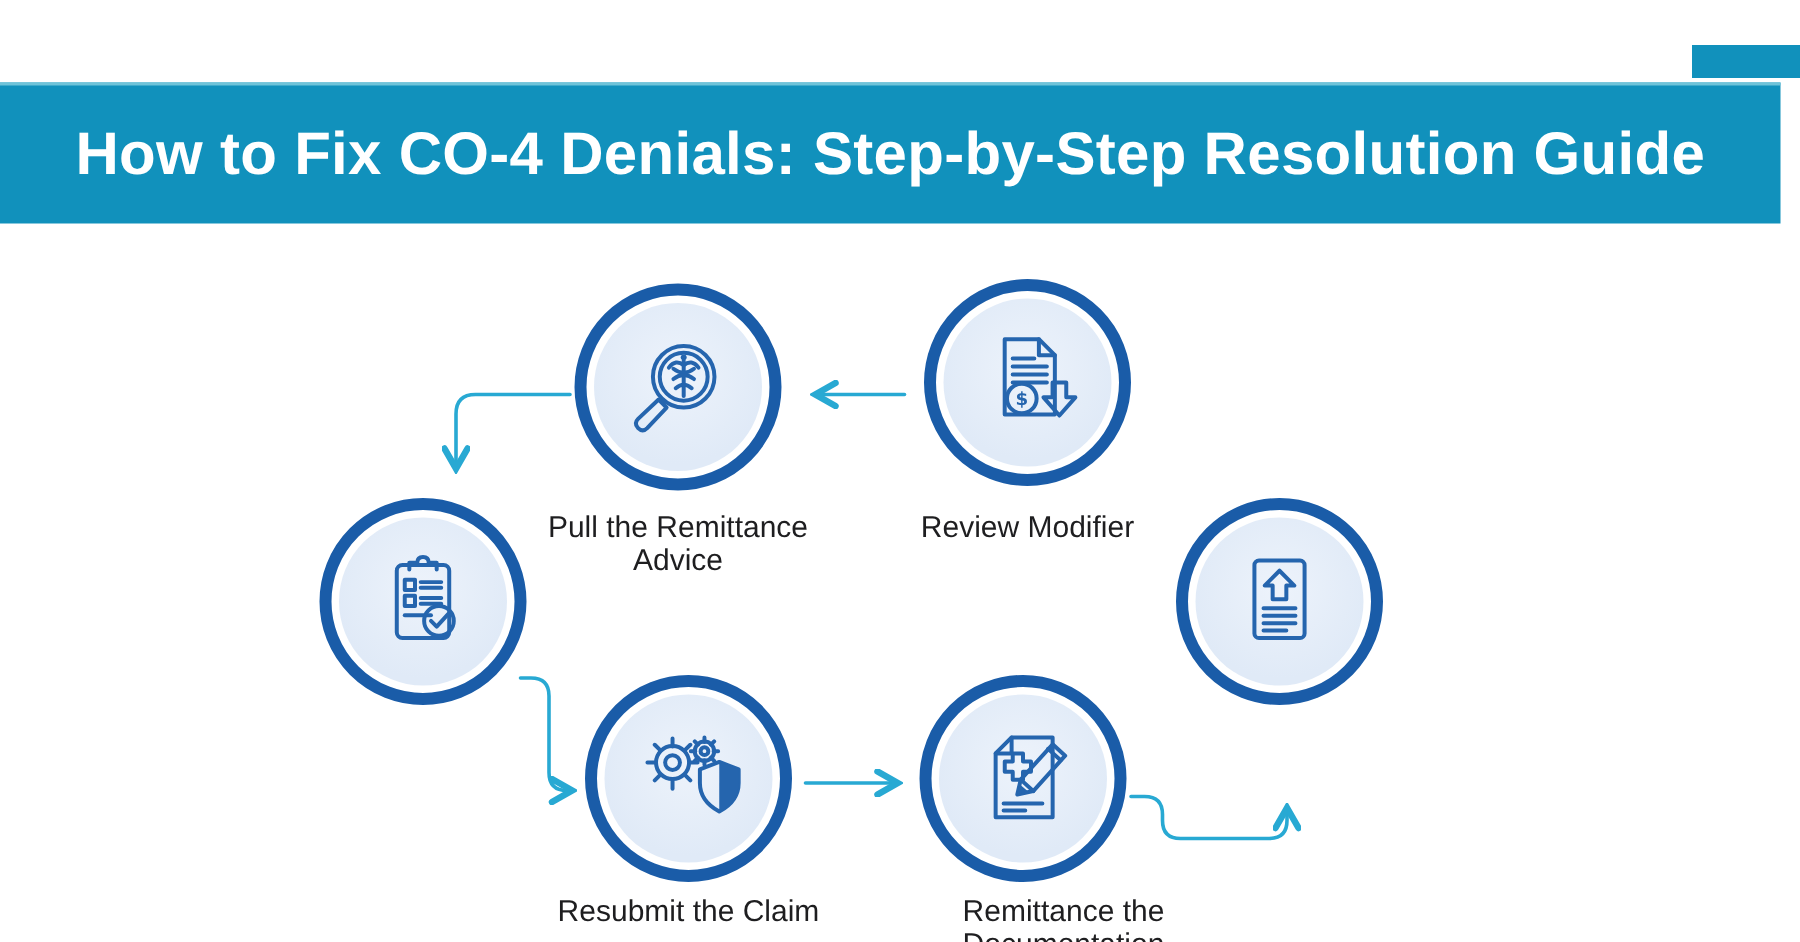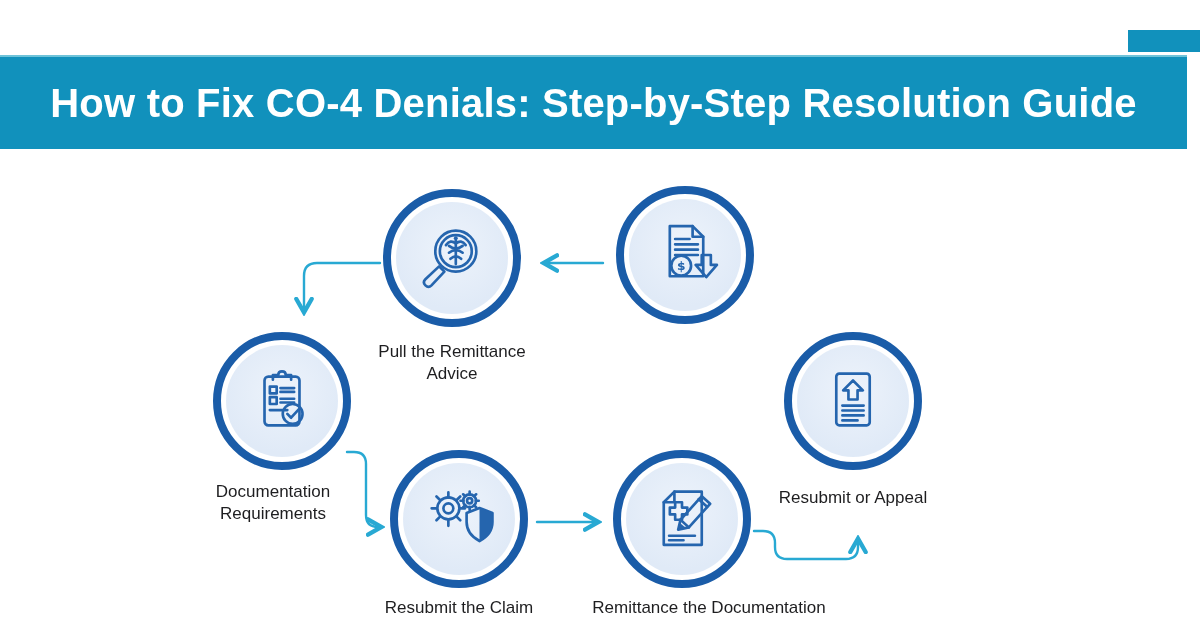--- a/index.html
+++ b/index.html
@@ -38,21 +38,21 @@
   }
   .disc svg{width:76px;height:76px;}
   .c-pull{left:383px;top:159px;}
   .c-review{left:616px;top:156px;}
   .c-docreq{left:213px;top:302px;}
   .c-correct{left:390px;top:420px;}
   .c-strength{left:613px;top:420px;}
   .c-resubmit{left:784px;top:302px;}
   
   .step-label{
-    position:absolute;color:#1E1E20;font-size:17px;line-height:22px;
+    position:absolute;color:#1E1E20;font-size:20px;line-height:22px;
     text-align:center;font-weight:400;
   }
   .l-pull{left:352px;top:311px;width:200px;}
   .l-review{left:575px;top:311px;width:220px;}
   .l-docreq{left:188px;top:451px;width:170px;}
   .l-correct{left:349px;top:567px;width:220px;}
   .l-strength{left:574px;top:567px;width:270px;}
   .l-resubmit{left:743px;top:457px;width:220px;}
   
   .arrows{position:absolute;left:0;top:0;width:1200px;height:628px;pointer-events:none;}
@@ -105,37 +105,37 @@
       <svg viewBox="0 0 100 100">
         <path class="icon-stroke" d="M30,12 H60 L74,26 V78 H30 Z"></path>
         <path class="icon-stroke" d="M60,12 V26 H74" stroke-width="3"></path>
         <path class="icon-stroke" d="M37,29 H56 M37,36 H67 M37,43 H67 M37,50 H67" stroke-width="2.8"></path>
         <circle class="icon-stroke" cx="45" cy="64" r="13" fill="#ffffff" stroke-width="3.4"></circle>
         <text x="45" y="70" text-anchor="middle" font-family="'DejaVu Sans',sans-serif" font-size="16" font-weight="bold" fill="#2565AE">$</text>
         <path class="icon-stroke" d="M72,50 H84 V63 H92 L78,79 L64,63 H72 Z" fill="#ffffff" stroke-width="3"></path>
       </svg>
     </div>
   </div>
+  <div class="step-label l-review">Review Modifier</div>
 
   <div class="node-circle c-docreq">
     <div class="disc">
       <svg viewBox="0 0 100 100">
         <rect class="icon-stroke" x="27" y="18" width="46" height="64" rx="5" stroke-width="4"></rect>
         <path class="icon-stroke" d="M38,22 V16 H45 Q45,11 50,11 Q55,11 55,16 H62 V22" fill="#E2EBF7" stroke-width="3"></path>
         <rect class="icon-stroke" x="34" y="31" width="9" height="9" stroke-width="2.6"></rect>
         <path class="icon-stroke" d="M48,33 H66 M48,38 H66" stroke-width="2.4"></path>
         <rect class="icon-stroke" x="34" y="45" width="9" height="9" stroke-width="2.6"></rect>
         <path class="icon-stroke" d="M48,47 H66 M48,52 H66" stroke-width="2.4"></path>
         <path class="icon-stroke" d="M34,62 H57" stroke-width="2.8"></path>
         <circle class="icon-stroke" cx="64" cy="67" r="13" fill="#E2EBF7" stroke-width="3.4"></circle>
         <path class="icon-stroke" d="M57,67 L62,72 L72,61" stroke-width="3.4"></path>
       </svg>
     </div>
   </div>
-  <div class="step-label l-docreq">Documentation Requirements</div>
 
   <div class="node-circle c-correct">
     <div class="disc">
       <svg viewBox="0 0 100 100">
         <g class="icon-stroke" stroke-width="5.5">
           <path d="M36,15 V22 M36,52 V59 M14,36 H21 M51,36 H58 M20.4,20.4 L25.4,25.4 M46.6,46.6 L51.6,51.6 M20.4,51.6 L25.4,46.6 M46.6,25.4 L51.6,20.4"></path>
         </g>
         <circle class="icon-stroke" cx="36" cy="36" r="14.5" stroke-width="4"></circle>
         <circle class="icon-stroke" cx="36" cy="36" r="6.5" stroke-width="3.4"></circle>
         <g class="icon-stroke" stroke-width="3.8">
@@ -167,15 +167,14 @@
 
   <div class="node-circle c-resubmit">
     <div class="disc">
       <svg viewBox="0 0 100 100">
         <rect class="icon-stroke" x="28" y="14" width="44" height="68" rx="4"></rect>
         <path class="icon-stroke" d="M50,23 L63,36 H56 V48 H44 V36 H37 Z" stroke-width="3"></path>
         <path class="icon-stroke" d="M36,56 H64 M36,62.5 H64 M36,69 H64 M36,75.5 H56" stroke-width="2.8"></path>
       </svg>
     </div>
   </div>
-  <div class="step-label l-resubmit">Resubmit or Appeal</div>
 
 </div>
 
 </body></html>

